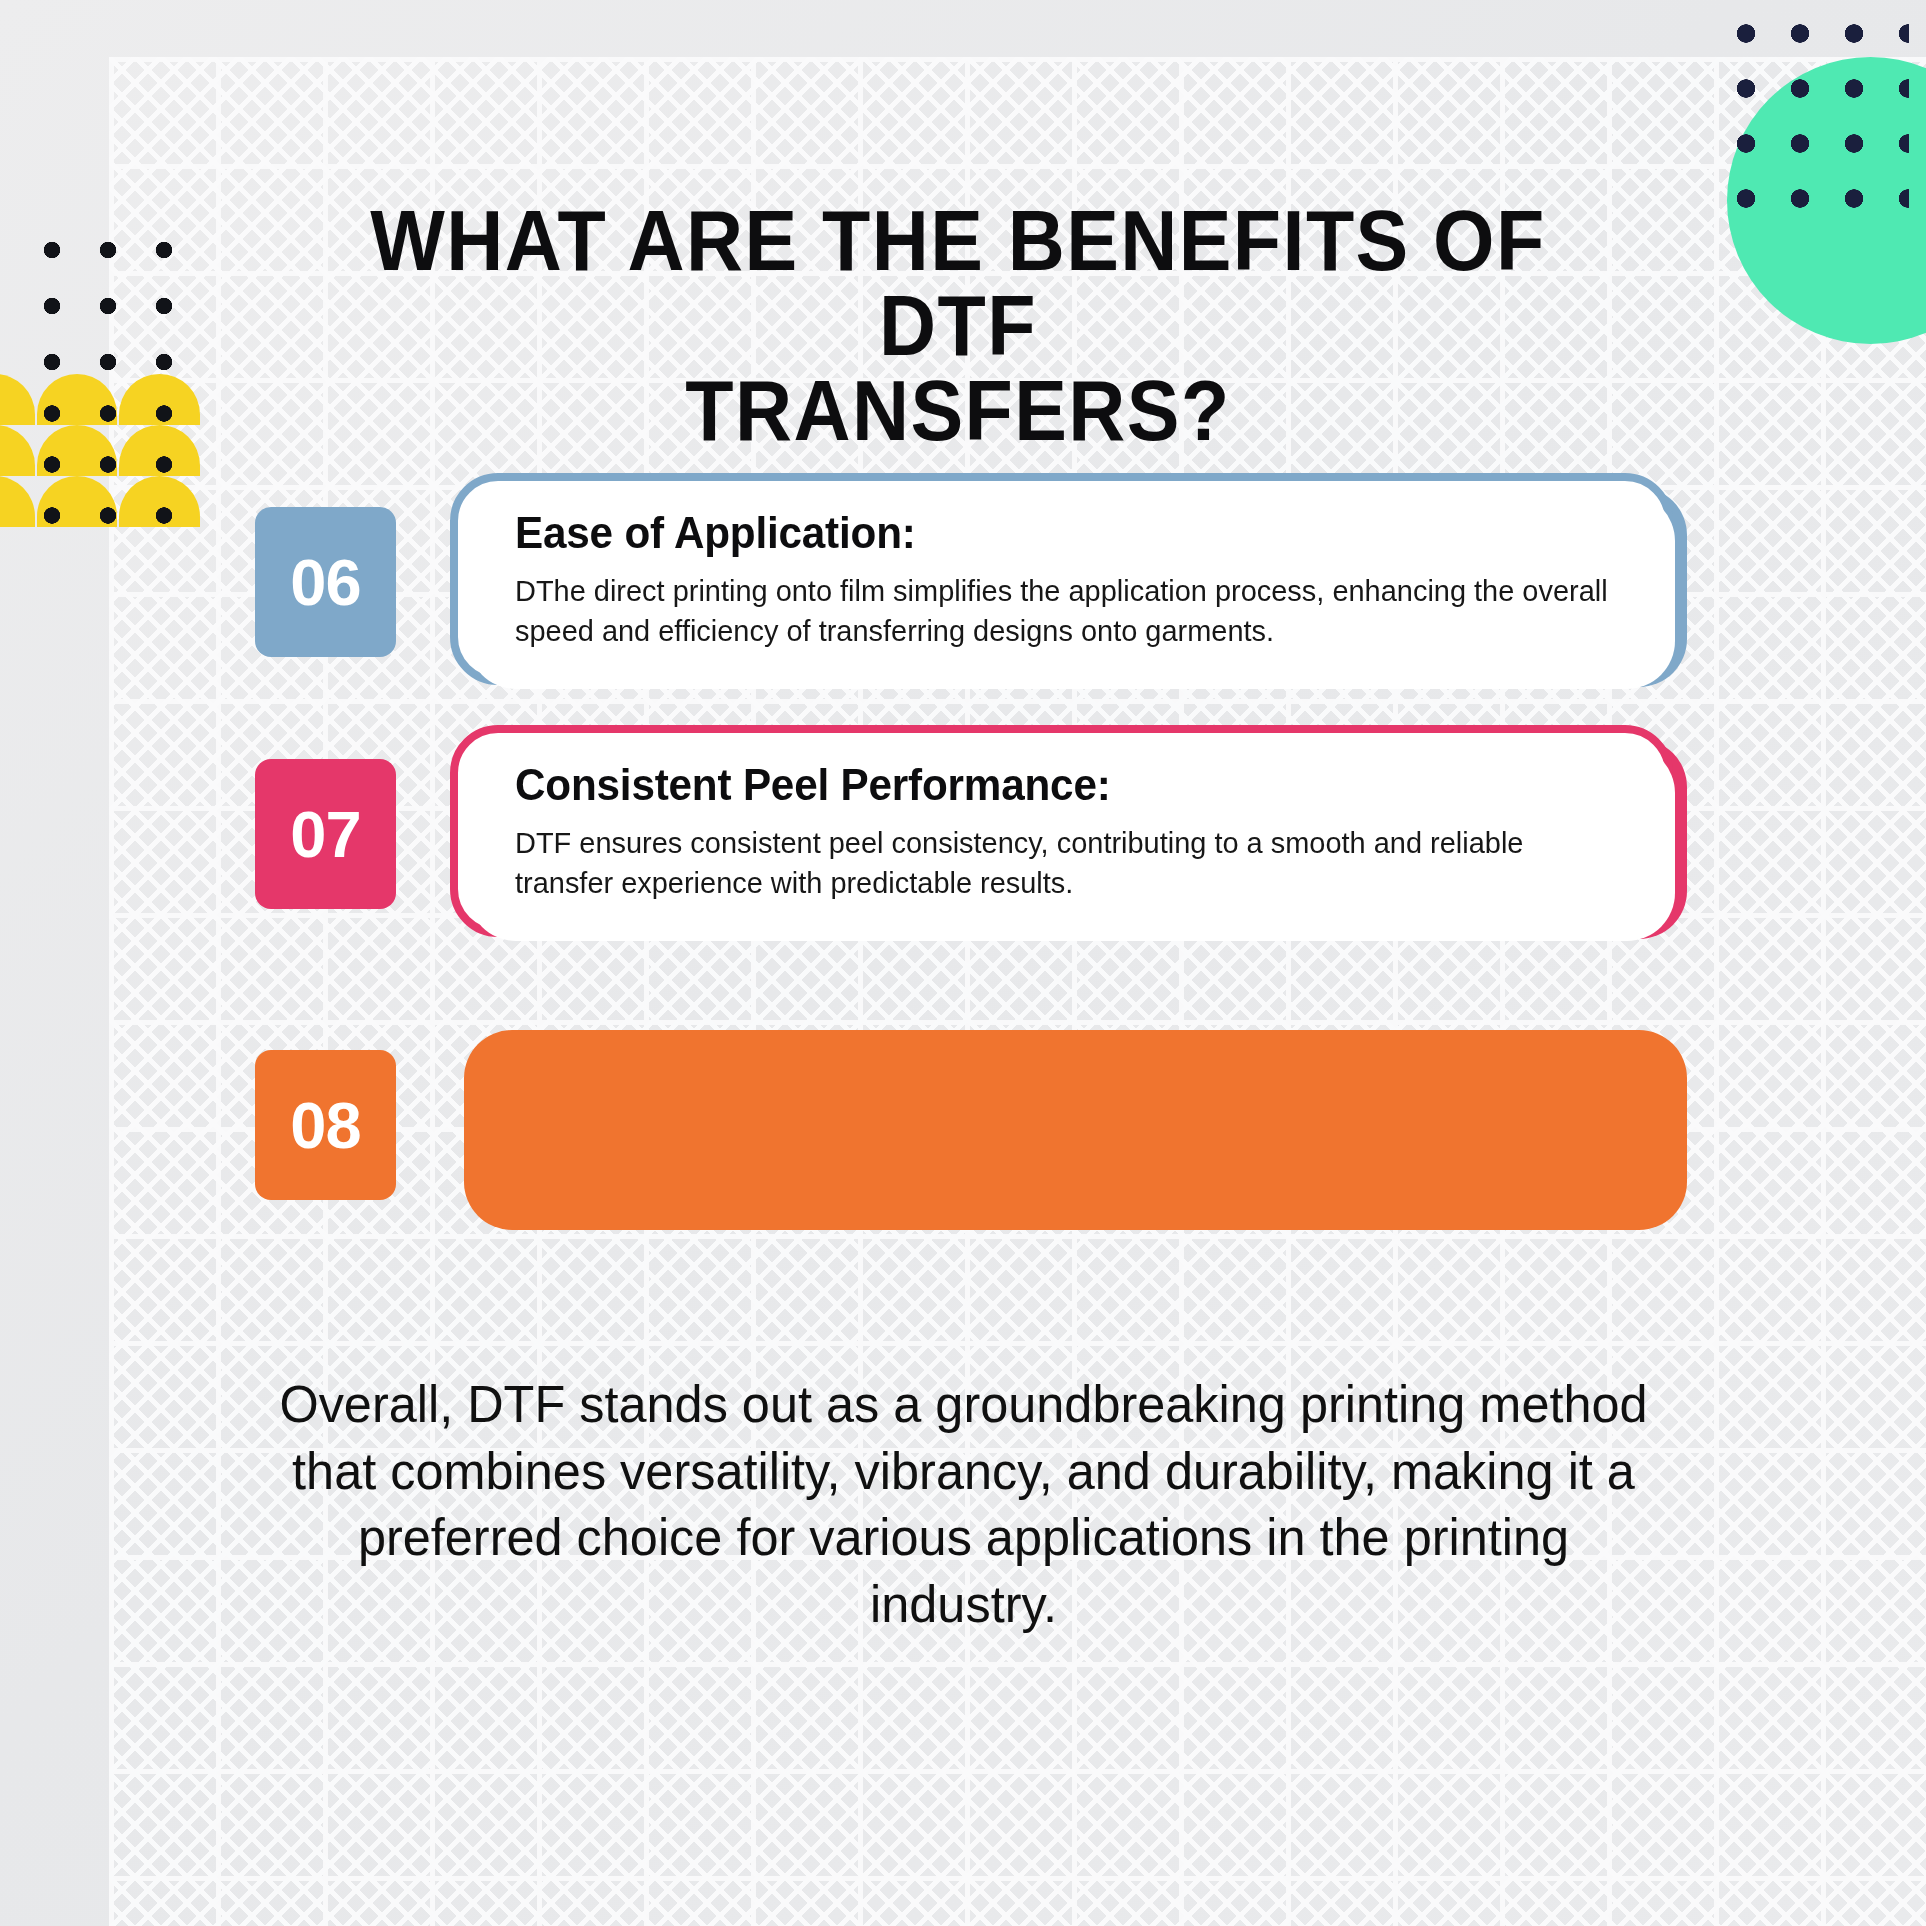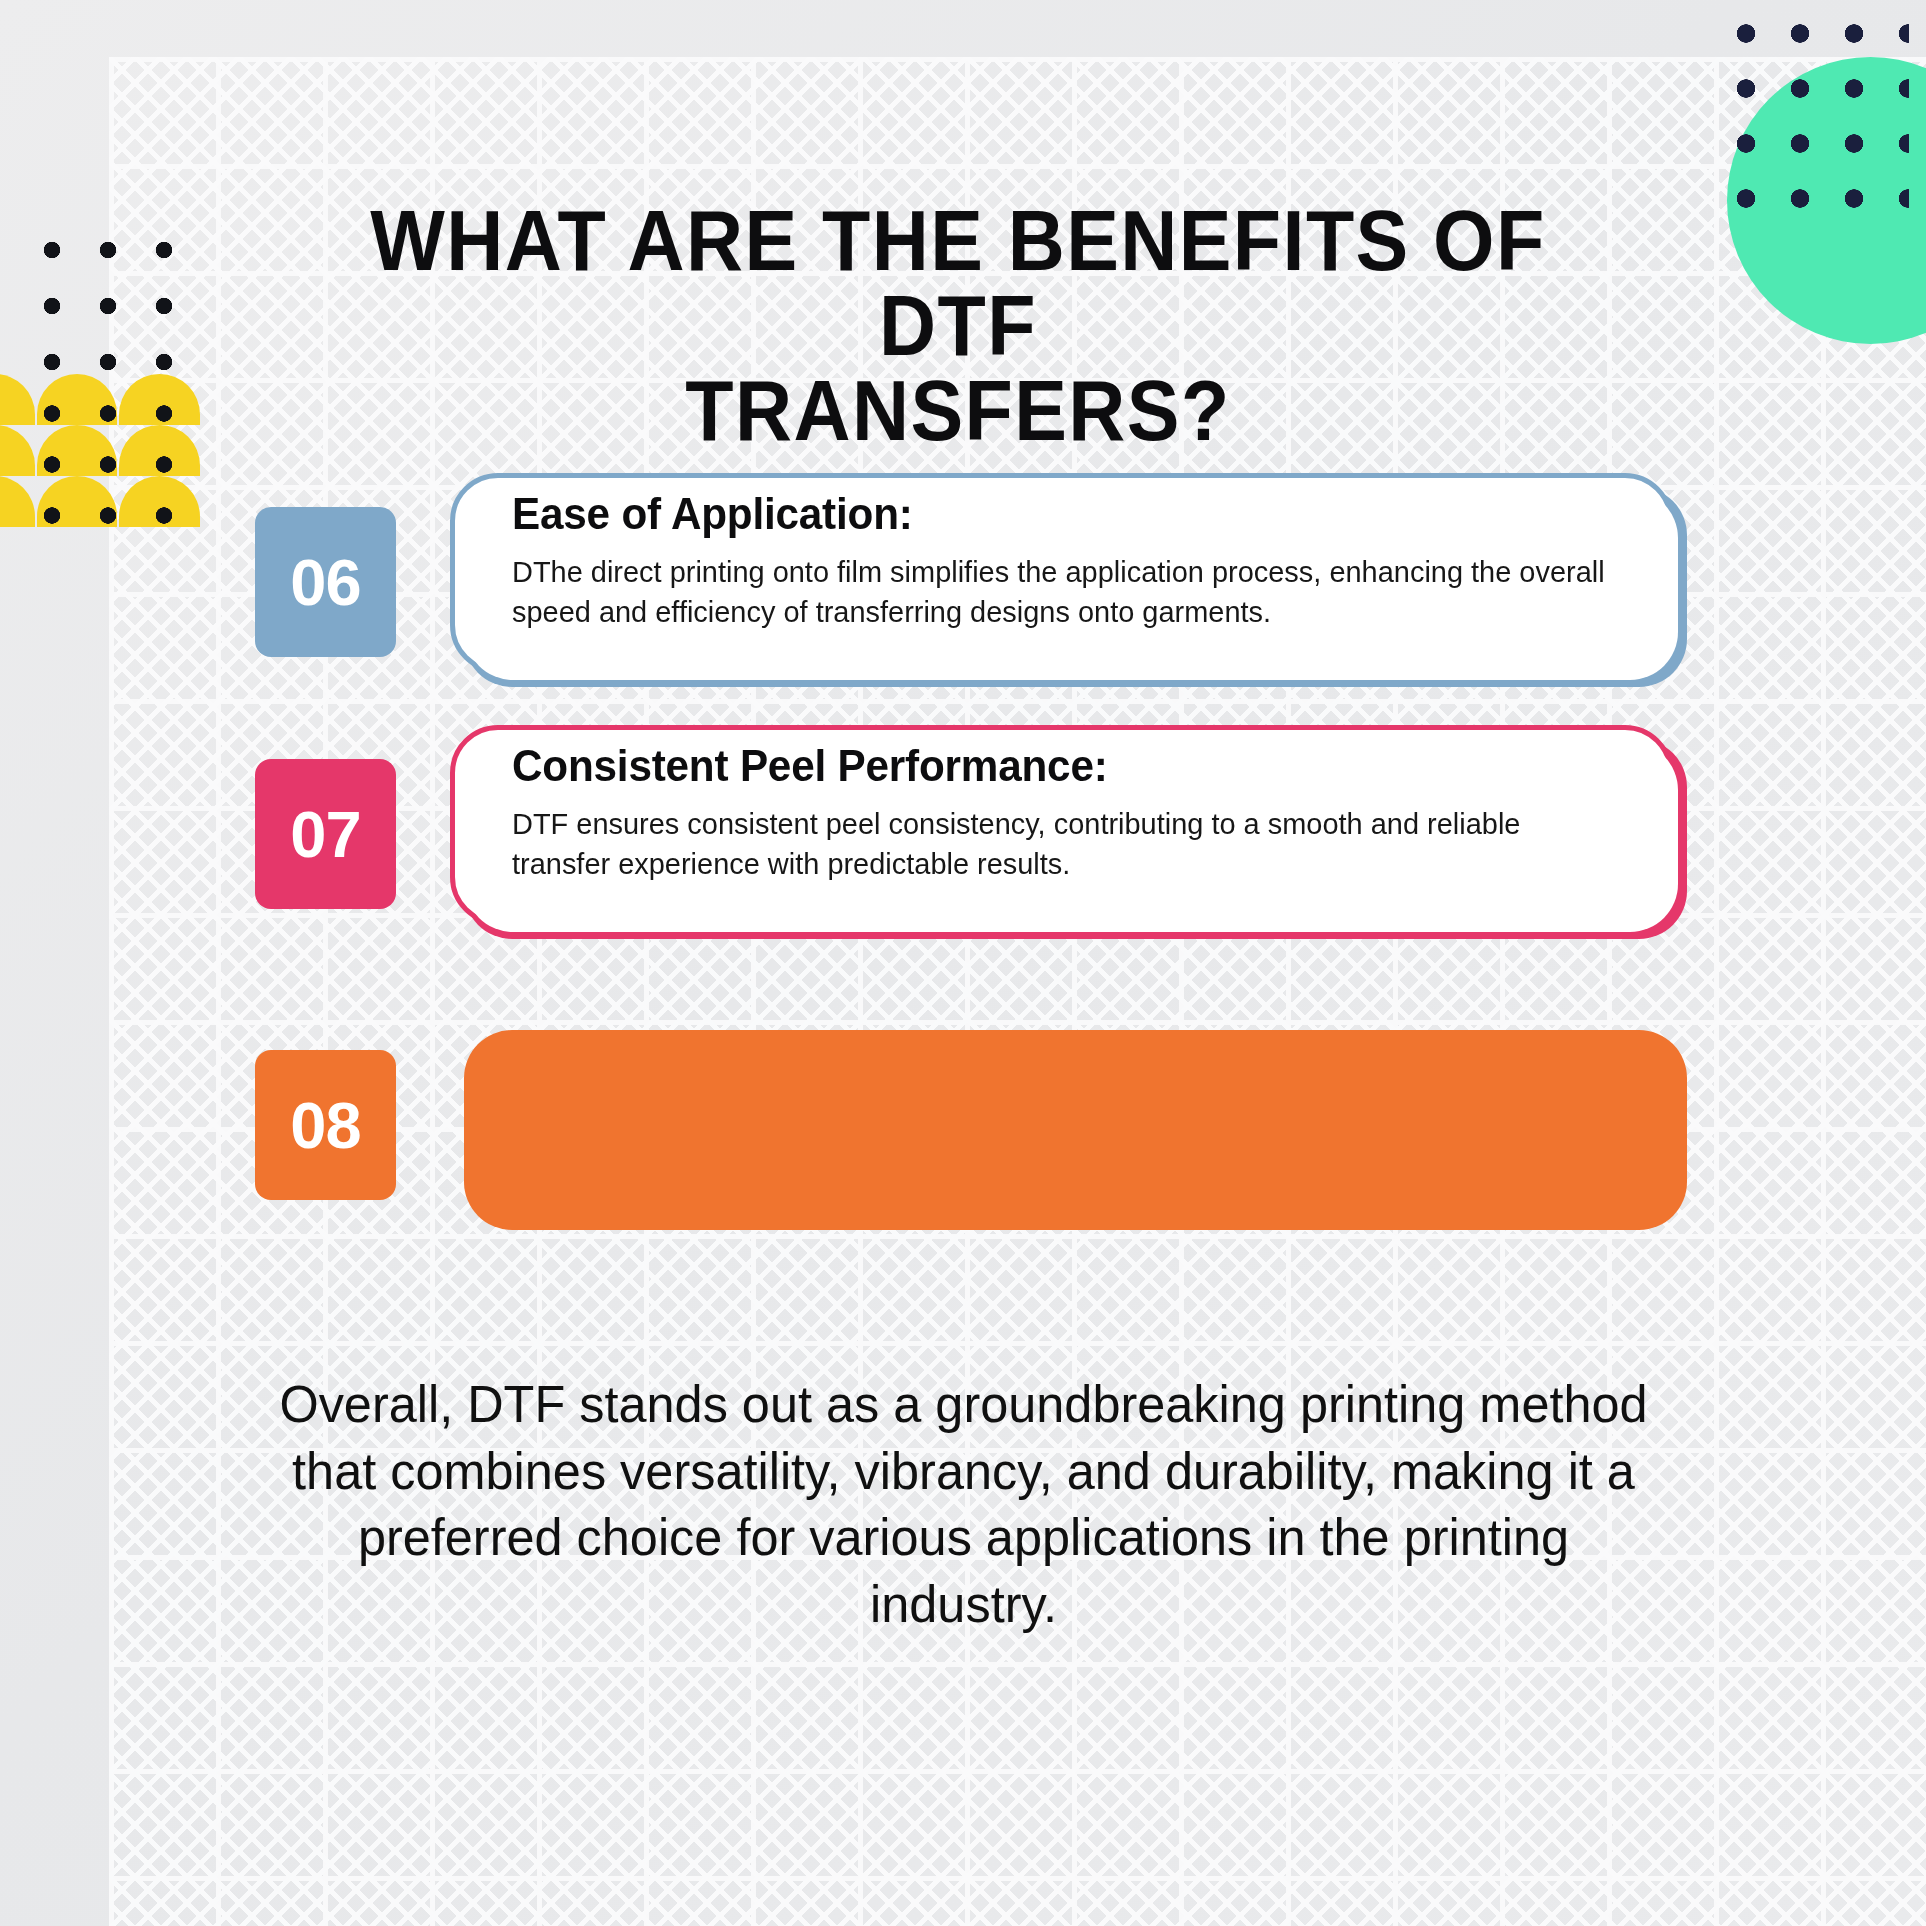--- a/index.html
+++ b/index.html
@@ -154,22 +154,22 @@
   }
 
   .card {
     position:absolute;
     left:450px;
     top:0;
     width:1223px;
     min-height:200px;
     background:#ffffff;
     border-radius:48px;
-    border:5px solid #22c55e;
-    padding:12px 46px 26px 57px;
+    border:8px solid #22c55e;
+    padding:28px 46px 26px 57px;
     z-index:11;
   }
   .card::after {
     content:"";
     position:absolute;
     left:10px; top:12px;
     width:100%; height:100%;
     border-radius:48px;
     background:inherit;
     z-index:-1;

